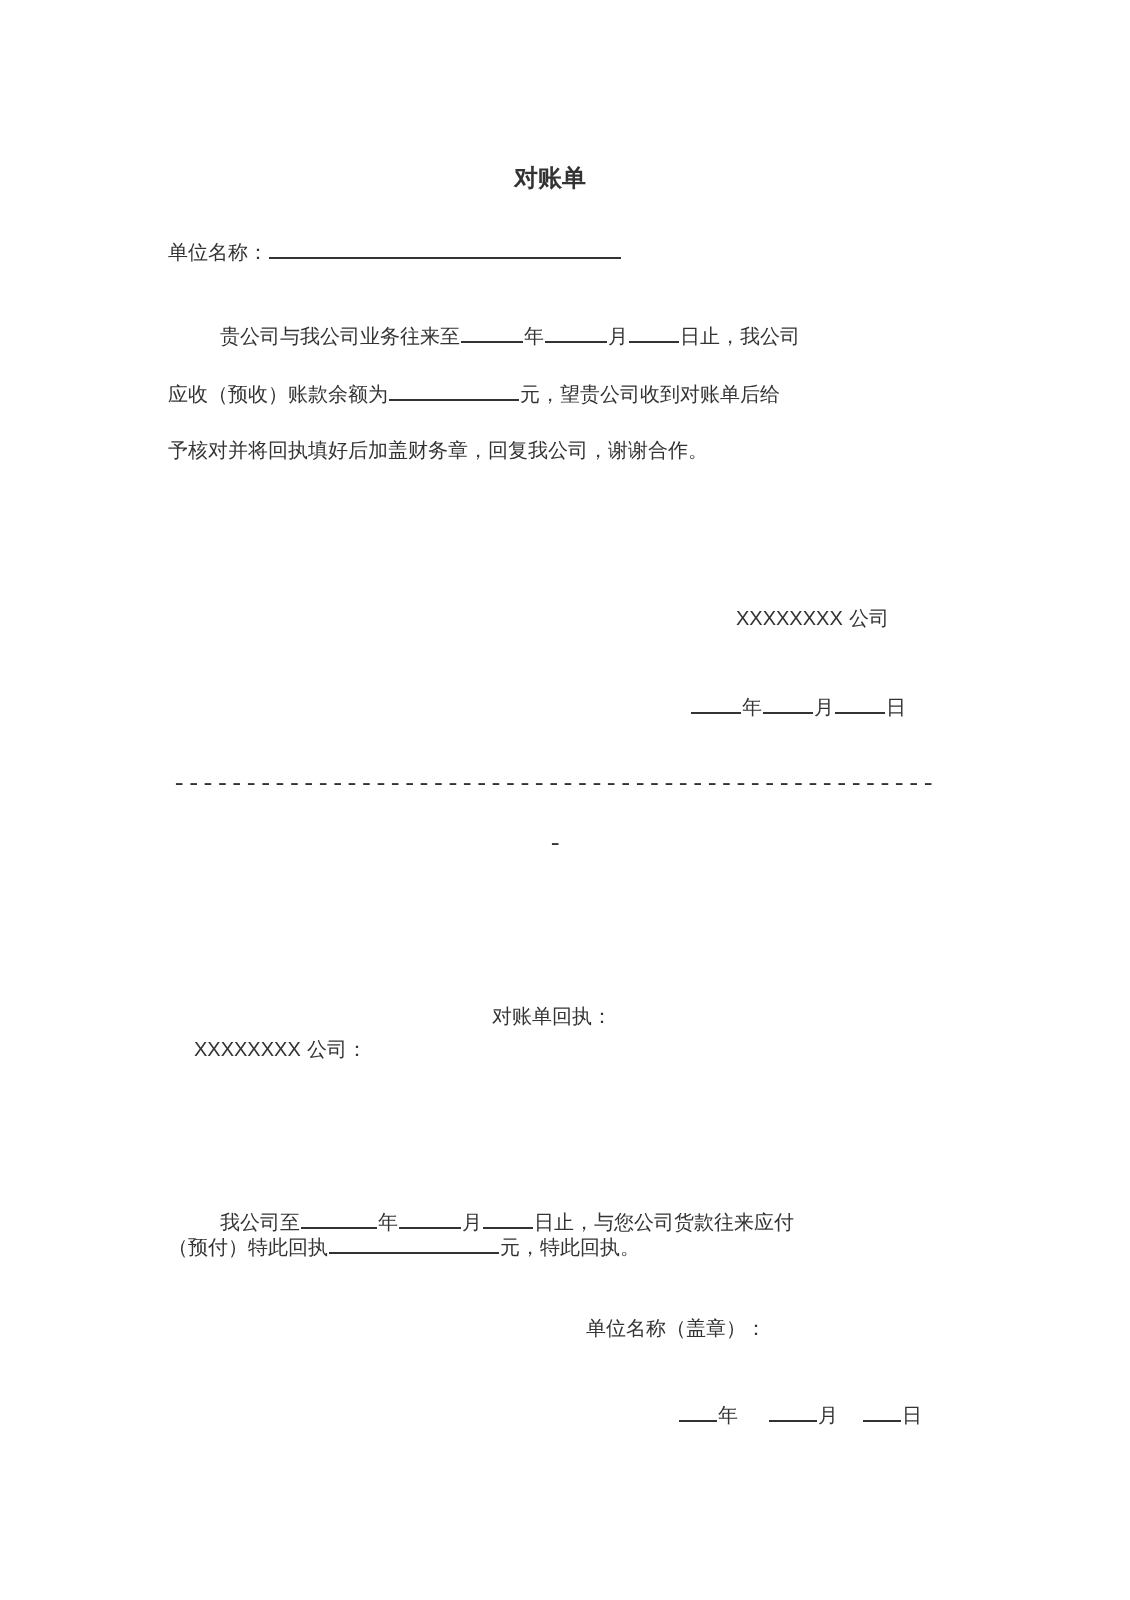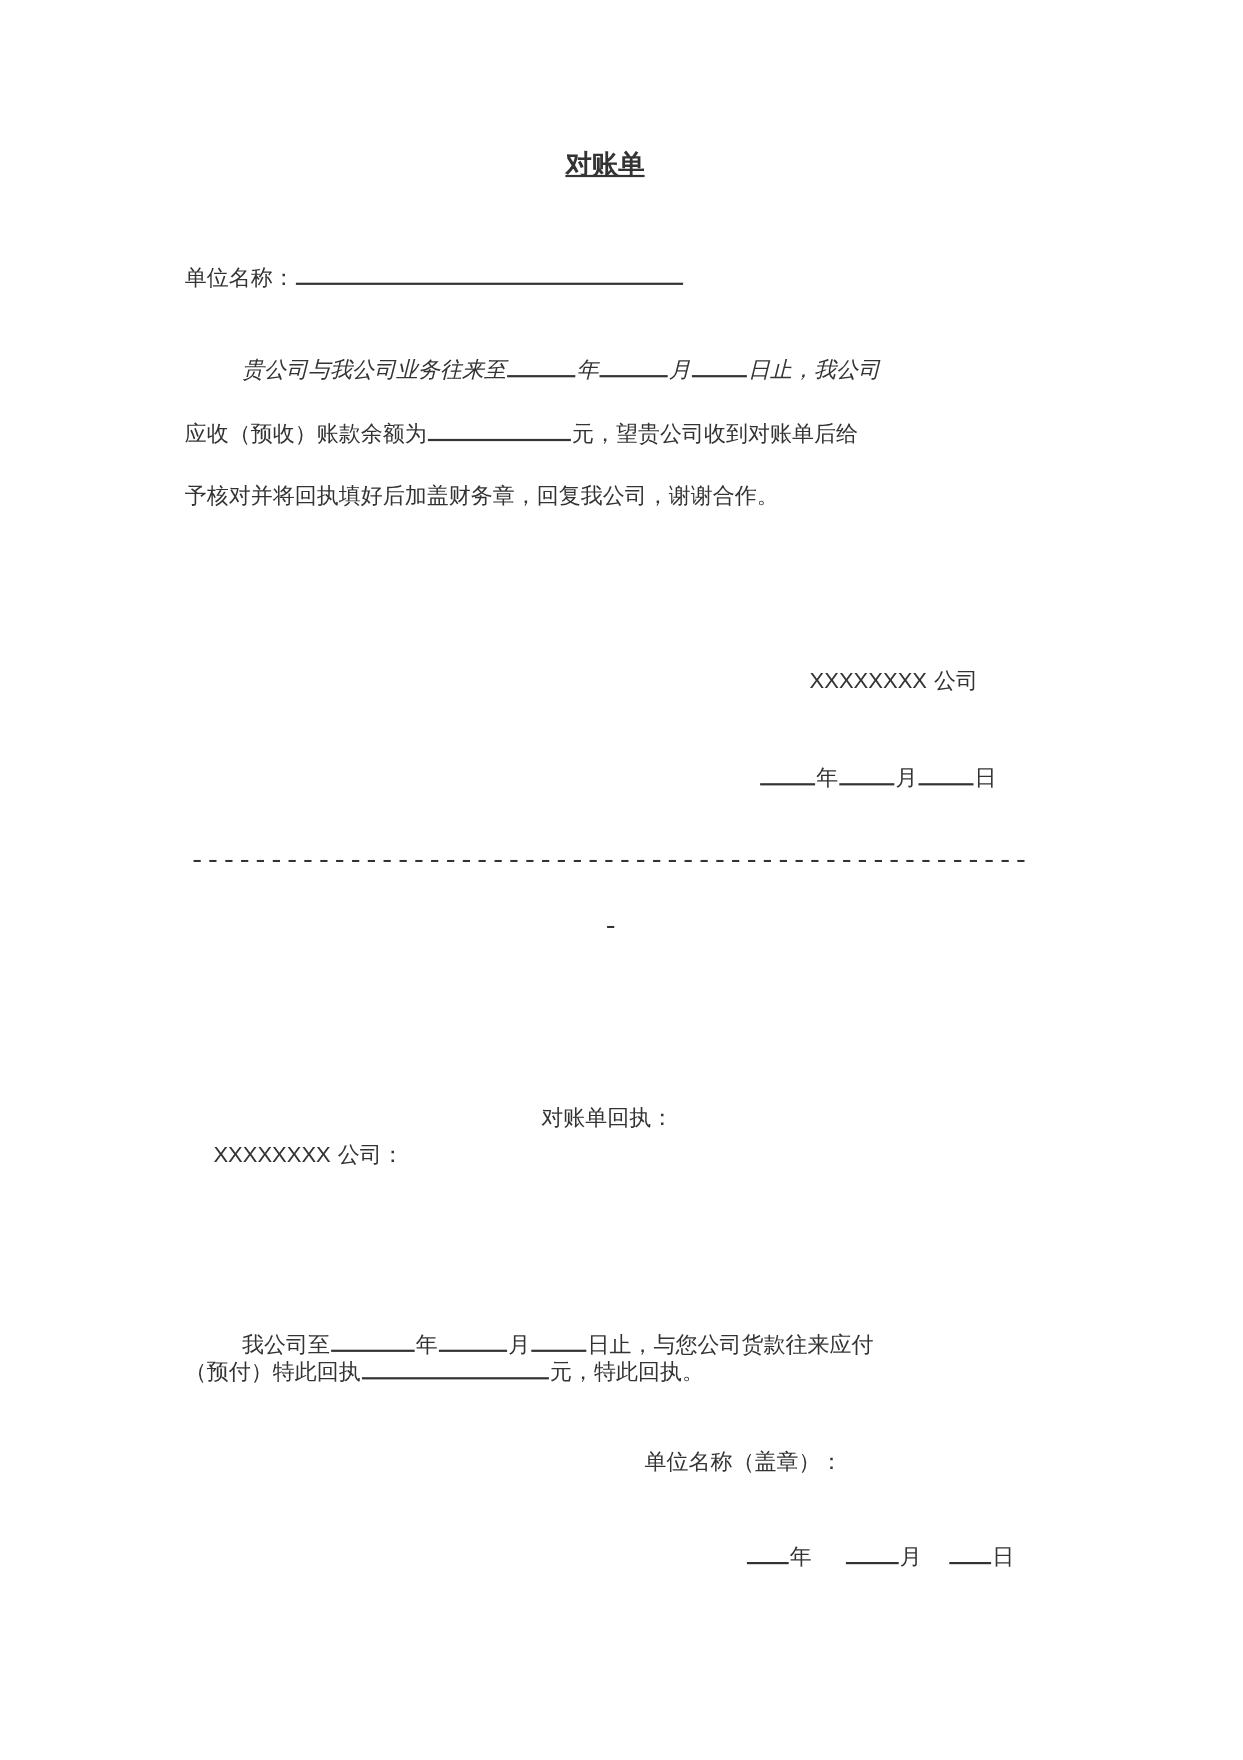--- a/index.html
+++ b/index.html
@@ -20,27 +20,27 @@
     margin: 0 1px;
   }
   .dashes {
     font-family: "Liberation Mono", "DejaVu Sans Mono", monospace;
     font-size: 24px; letter-spacing: 0px; color: #333;
   }
 </style>
 </head>
 <body>
 
-<div class="abs title" style="left:514px; top:133px;text-decoration:underline;">对账单</div>
+<div class="abs title" style="left:514px; top:162px;">对账单</div>
 
 <div class="abs txt" style="left:168px; top:233px;">
   <span>单位名称：</span><span class="blank" style="width:352px;"></span>
 </div>
 
-<div class="abs txt" style="left:220px; top:317px;font-style:italic;">
+<div class="abs txt" style="left:220px; top:317px;">
   <span>贵公司与我公司业务往来至</span><span class="blank" style="width:62px;"></span><span>年</span><span class="blank" style="width:62px;"></span><span>月</span><span class="blank" style="width:50px;"></span><span>日止，我公司</span>
 </div>
 
 <div class="abs txt" style="left:168px; top:375px;text-align:right;">
   <span>应收（预收）账款余额为</span><span class="blank" style="width:130px;"></span><span>元，望贵公司收到对账单后给</span>
 </div>
 
 <div class="abs txt" style="left:168px; top:434px;">予核对并将回执填好后加盖财务章，回复我公司，谢谢合作。</div>
 
 <div class="abs txt" style="left:736px; top:602px;">

